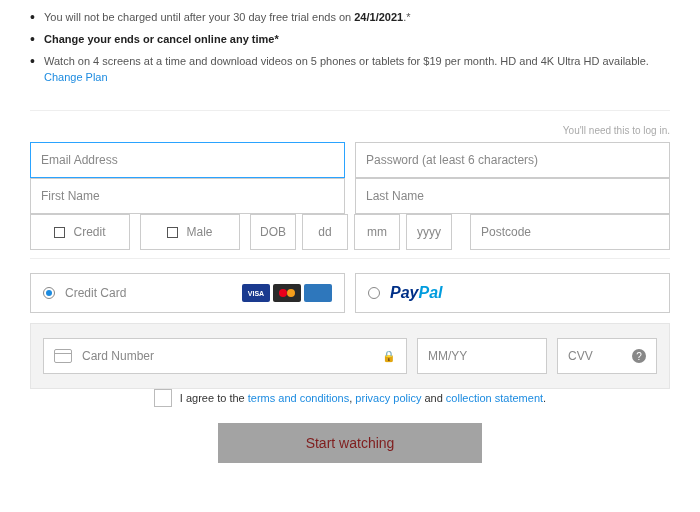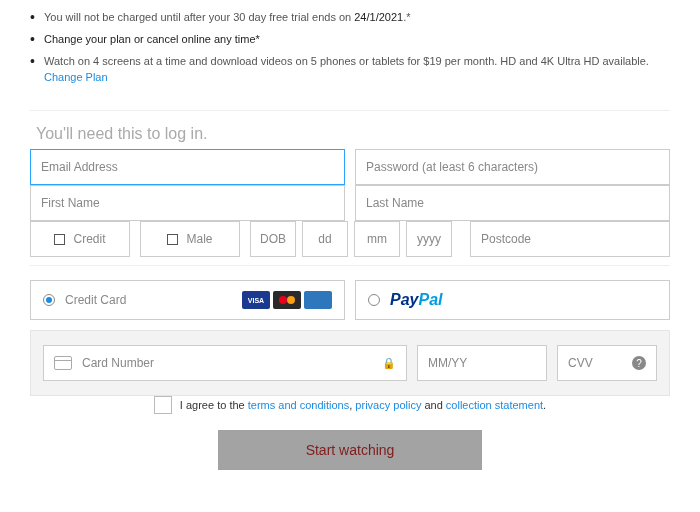--- a/index.html
+++ b/index.html
@@ -1,24 +1,24 @@
 <!DOCTYPE html>
 <html><head>
 <meta charset="utf-8">
 <style>
   * { box-sizing: border-box; margin: 0; padding: 0; }
   body { font-family: Arial, Helvetica, sans-serif; font-size: 12px; color: #606060; background: #fff; width: 700px; }
   .container { padding: 0 30px; }
   ul { list-style: none; padding: 6px 0 14px 0; }
   ul li { position: relative; padding: 3px 0 3px 14px; font-size: 11px; line-height: 16px; color: #555; }
   ul li::before { content: '•'; position: absolute; left: 0; top: 3px; color: #222; font-size: 14px; }
-  .bold { font-weight: normal; color: #222; }
+  .bold { font-weight: bold; color: #222; }
   .link { color: #1c8be0; cursor: pointer; }
   .divider { border-top: 1px solid #eee; height: 0; margin: 8px 0 14px 0; }
-  .hint { font-size: 16px; color: #aaa; margin-bottom: 6px; padding-left: 6px; }
+  .hint { font-size: 10px; color: #aaa; margin-bottom: 6px; padding-left: 6px; text-align: right; }
   .row { display: flex; gap: 10px; }
   .field { border: 1px solid #ccc; height: 36px; display: flex; align-items: center; padding: 0 10px; color: #888; font-size: 12px; background: #fff; }
   .placeholder-text { color: #888; }
   .email { flex: 1; border: 1px solid #2aa3ff; }
   .half { flex: 1; }
   .gender-group { display: flex; gap: 10px; flex: 0 0 210px; }
   .gender-box { flex: 1; display: flex; align-items: center; justify-content: center; gap: 8px; }
   .checkbox-icon { width: 11px; height: 11px; border: 1px solid #555; display: inline-block; }
   .dob-group { display: flex; gap: 6px; flex: 0 0 210px; }
   .dob-label { width: 46px; justify-content: center; }
@@ -54,21 +54,21 @@
 </style>
 </head>
 <body>
 
 <div class="container">
   <ul>
     <li>
       <span>You will not be charged until after your 30 day free trial ends on </span><span class="bold">24/1/2021</span><span>.*</span>
     </li>
     <li>
-      <span class="bold">Change your plan or cancel online any time*</span>
+      <span class="bold">Change your ends or cancel online any time*</span>
     </li>
     <li>
       <span>Watch on 4 screens at a time and download videos on 5 phones or tablets for $19 per month. HD and 4K Ultra HD available. </span><span class="link">Change Plan</span>
     </li>
   </ul>
 
   <div class="divider"></div>
 
   <div class="hint">You'll need this to log in.</div>
 

